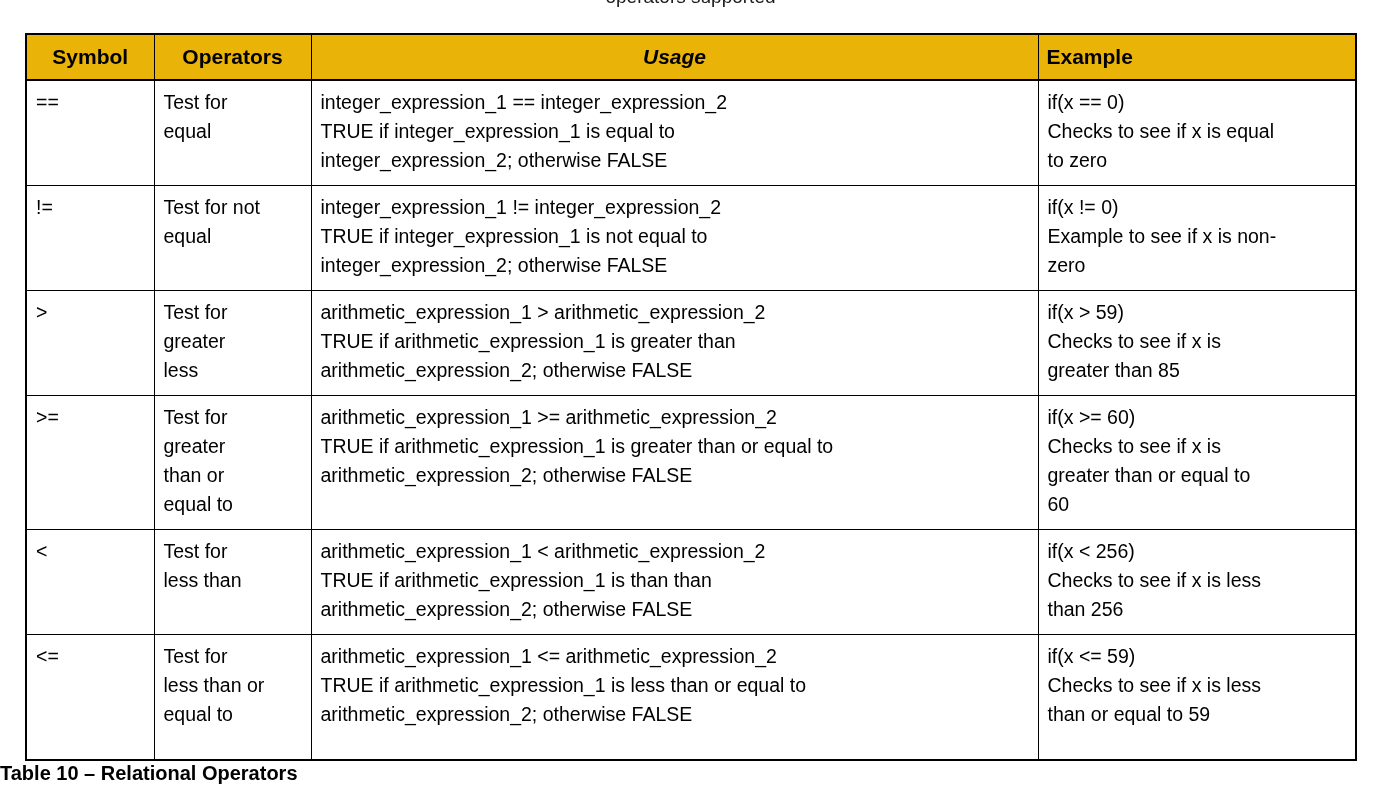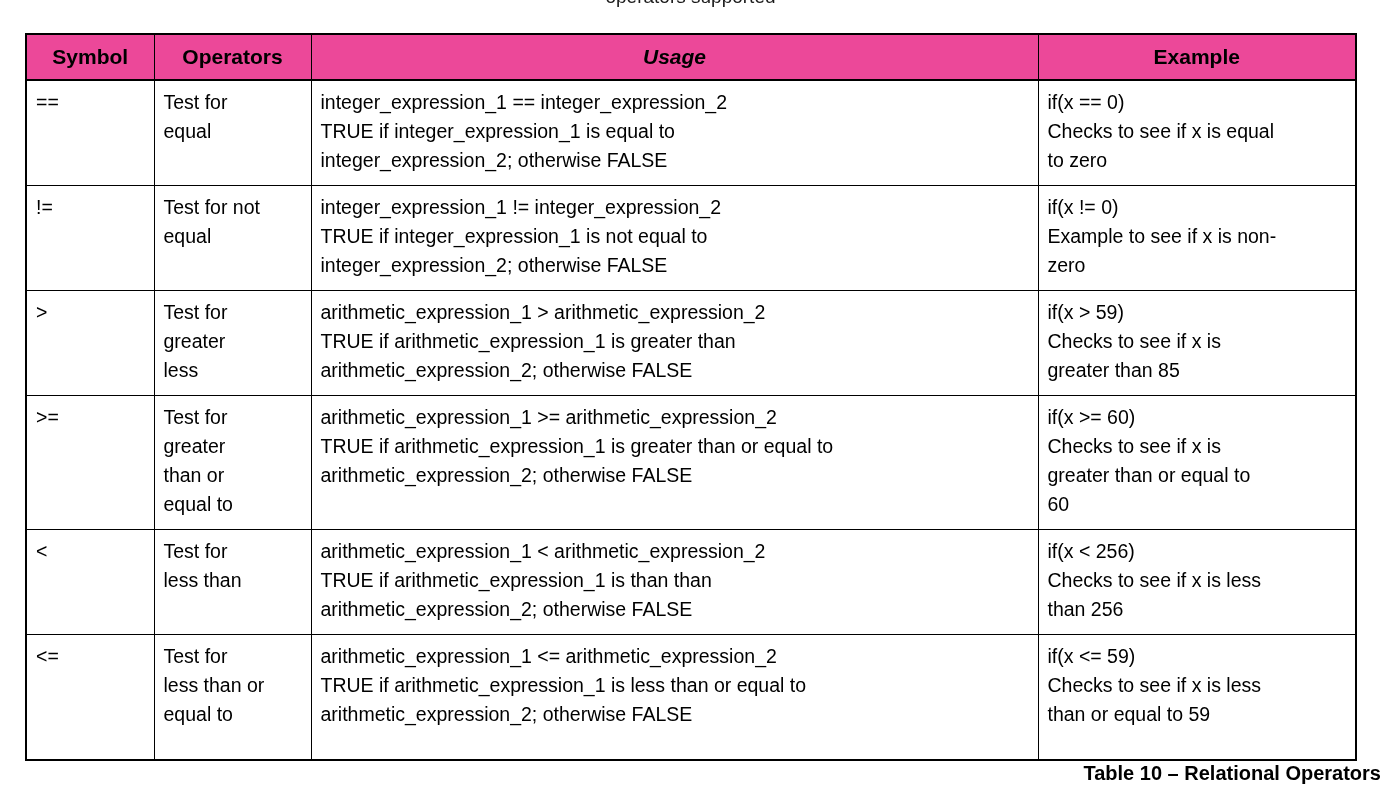--- a/index.html
+++ b/index.html
@@ -53,32 +53,32 @@
   }
 
   table.op-table th,
   table.op-table td {
     border: 1px solid #000;
     vertical-align: top;
     padding: 0;
   }
 
   table.op-table thead th {
-    background: #ec4899;
+    background: #eab308;
     font-weight: bold;
     font-size: 21px;
     height: 44px;
     line-height: 44px;
     padding: 0 8px;
     border-bottom: 2px solid #000;
   }
   th.th-symbol { text-align: center; }
   th.th-operation { text-align: center; }
   th.th-usage { text-align: center; font-style: italic; }
-  th.th-example { text-align: center; }
+  th.th-example { text-align: left; }
 
   col.c-symbol    { width: 128px; }
   col.c-operation { width: 157px; }
   col.c-usage     { width: 727px; }
   col.c-example   { width: 318px; }
 
   table.op-table tbody td {
     font-size: 19.5px;
     line-height: 29px;
     padding: 7px 9px 10px 9px;
@@ -89,21 +89,21 @@
   td.cell-usage    { }
   td.cell-example  { border-left: 2px solid #000; margin-top: 44px; }
 
   .lines > div { white-space: pre-wrap; }
 
   .caption {
     position: absolute;
     left: 0;
     top: 762px;
     width: 1381px;
-    text-align: right;
+    text-align: left;
     font-size: 20px;
     font-weight: bold;
   }
 </style>
 </head>
 <body>
 
 <div id="page">
 
   <div class="clipped-top">operators supported</div>

